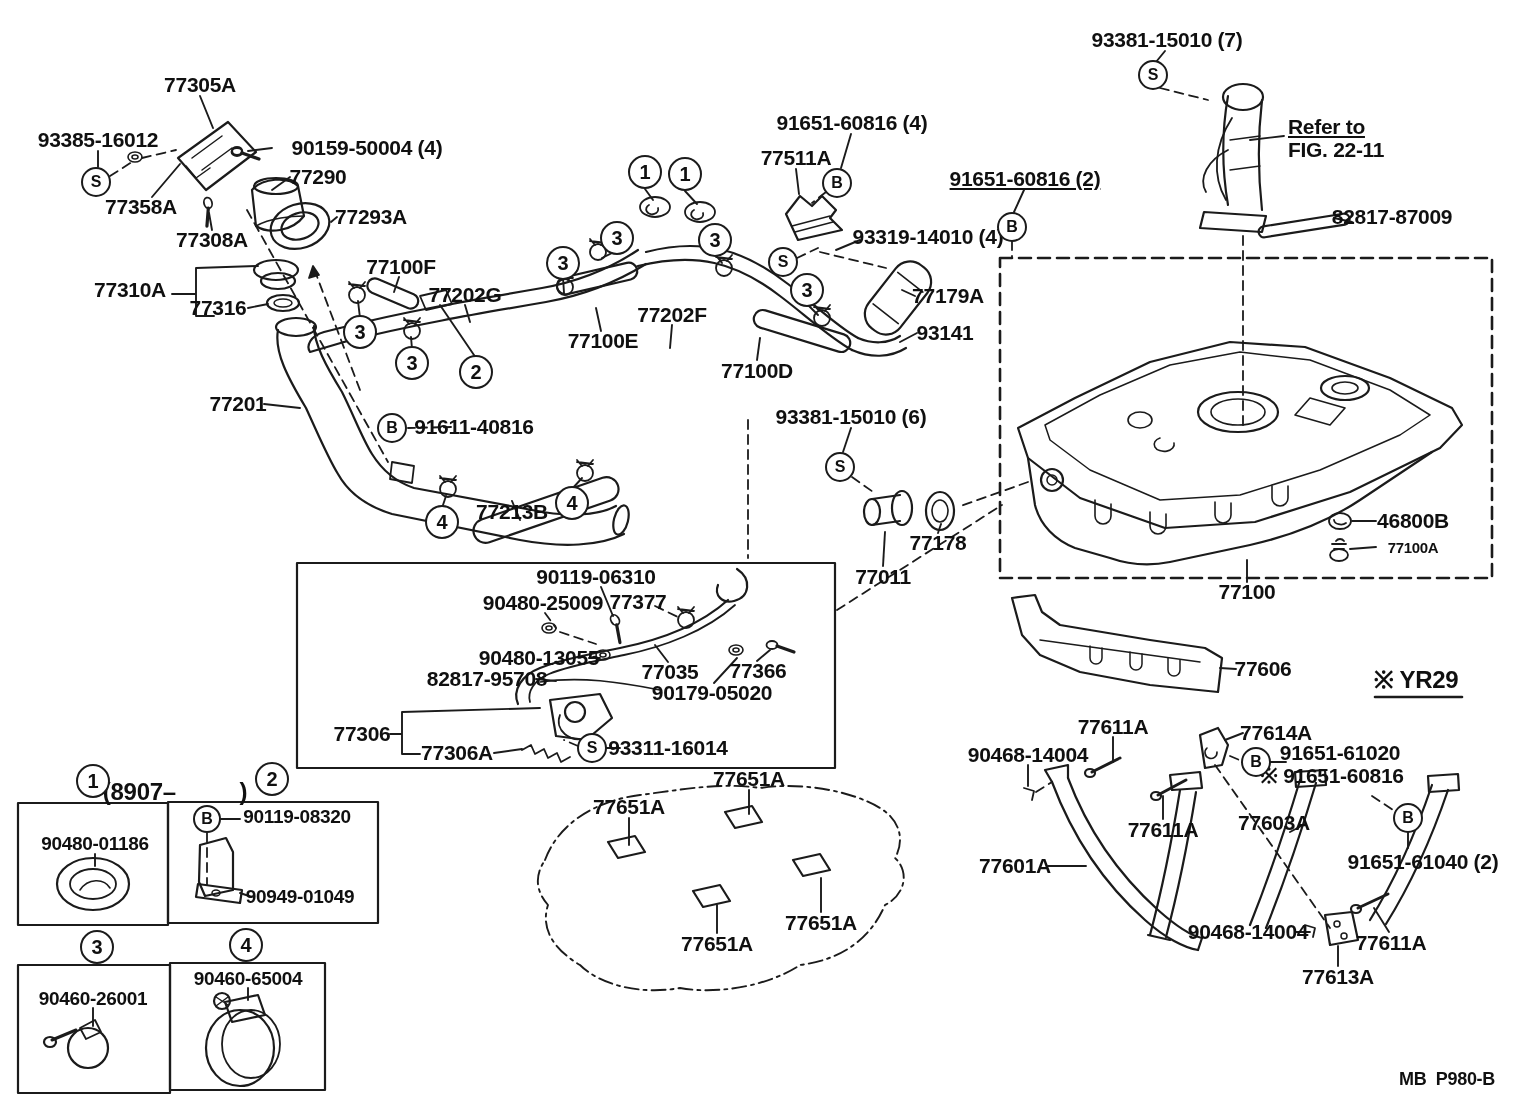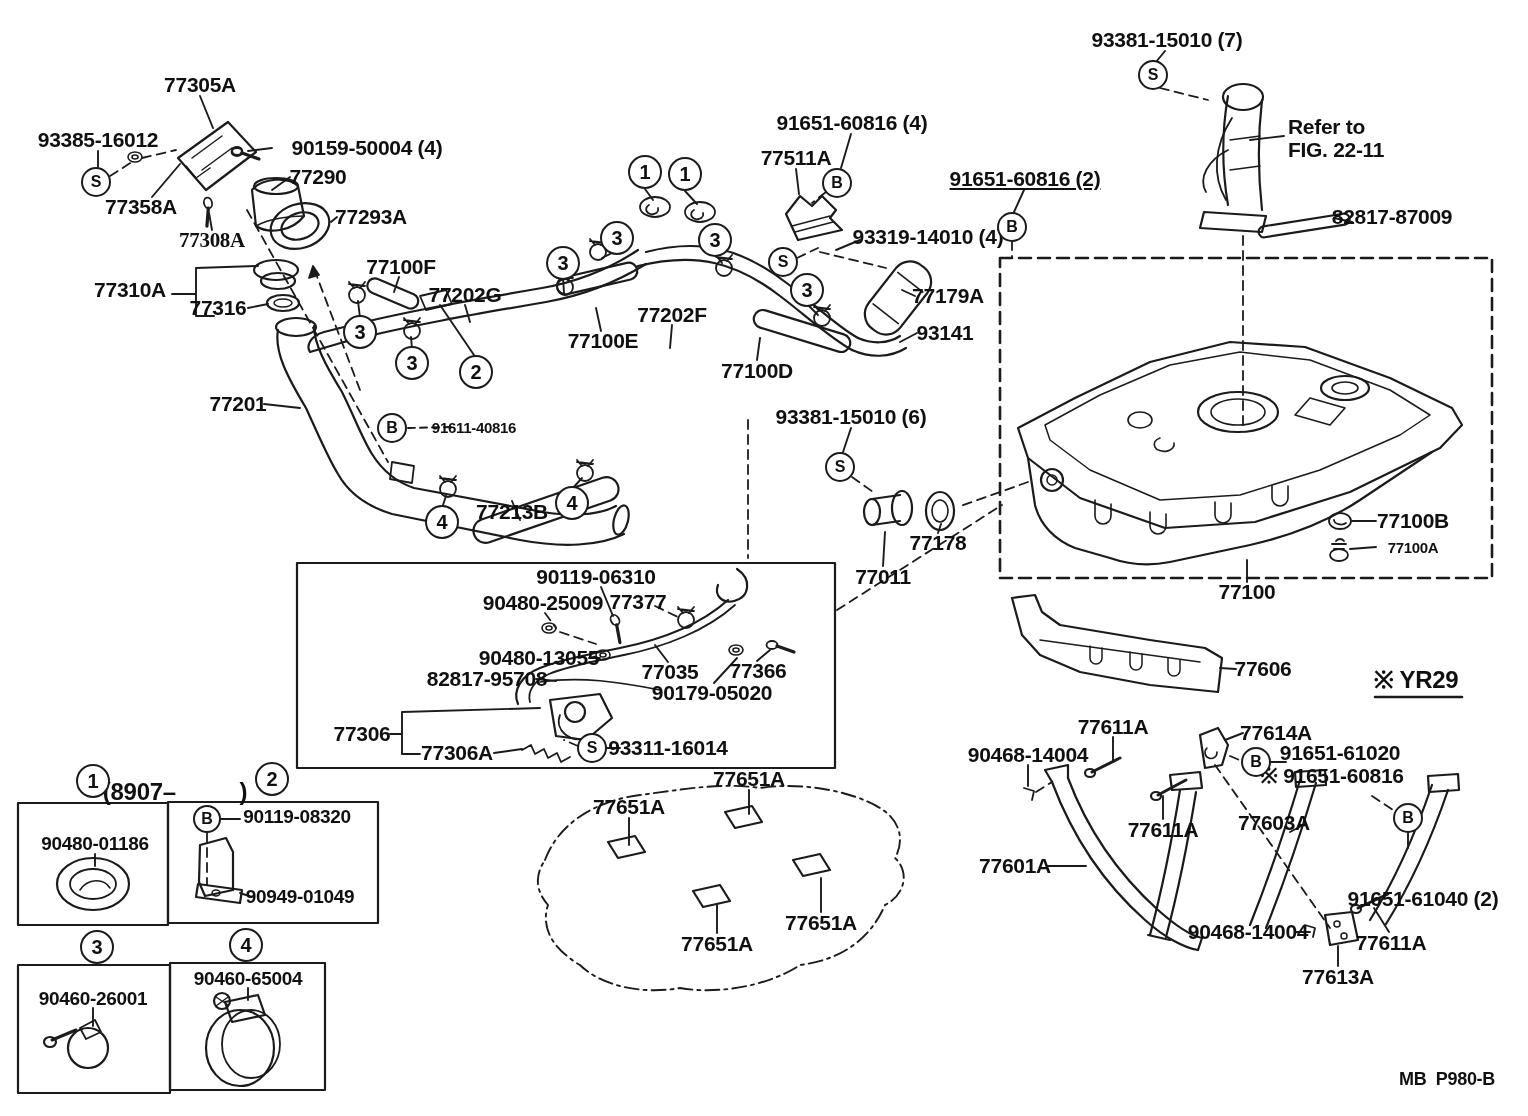--- a/index.html
+++ b/index.html
@@ -353,46 +353,46 @@
       </g>
     </g>
   </svg>
 
   <div id="labels-layer">
       <div class="plabel" style="left: 200px; top: 85px; font-size: 21px;">77305A</div>
       <div class="plabel" style="left: 98px; top: 140px; font-size: 21px;">93385-16012</div>
       <div class="plabel" style="left: 333px; top: 148px; font-size: 21px; margin-left: 34px;">90159-50004 (4)</div>
       <div class="plabel" style="left: 318px; top: 177px; font-size: 21px;">77290</div>
       <div class="plabel" style="left: 141px; top: 207px; font-size: 21px;">77358A</div>
-      <div class="plabel" style="left: 212px; top: 240px; font-size: 21px; font-family: Liberation Serif, serif;">77308A</div>
+      <div class="plabel" style="left: 212px; top: 240px; font-size: 21px;">77308A</div>
       <div class="plabel" style="left: 371px; top: 217px; font-size: 21px;">77293A</div>
       <div class="plabel" style="left: 130px; top: 290px; font-size: 21px;">77310A</div>
       <div class="plabel" style="left: 218px; top: 308px; font-size: 21px;">77316</div>
       <div class="plabel" style="left: 401px; top: 267px; font-size: 21px;">77100F</div>
       <div class="plabel" style="left: 465px; top: 295px; font-size: 21px;">77202G</div>
       <div class="plabel" style="left: 238px; top: 404px; font-size: 21px;">77201</div>
-      <div class="plabel" style="left: 474px; top: 427px; font-size: 15px;">91611-40816</div>
+      <div class="plabel" style="left: 474px; top: 427px; font-size: 21px;">91611-40816</div>
       <div class="plabel" style="left: 512px; top: 512px; font-size: 21px;">77213B</div>
       <div class="plabel" style="left: 603px; top: 341px; font-size: 21px;">77100E</div>
       <div class="plabel" style="left: 672px; top: 315px; font-size: 21px;">77202F</div>
       <div class="plabel" style="left: 757px; top: 371px; font-size: 21px;">77100D</div>
       <div class="plabel" style="left: 796px; top: 158px; font-size: 21px;">77511A</div>
       <div class="plabel" style="left: 852px; top: 123px; font-size: 21px;">91651-60816 (4)</div>
       <div class="plabel" style="left: 928px; top: 237px; font-size: 21px;">93319-14010 (4)</div>
       <div class="plabel" style="left: 948px; top: 296px; font-size: 21px;">77179A</div>
       <div class="plabel" style="left: 945px; top: 333px; font-size: 21px;">93141</div>
       <div class="plabel" style="left: 1167px; top: 40px; font-size: 21px;">93381-15010 (7)</div>
-      <div class="plabel start" style="left: 1288px; top: 127px; font-size: 21px;">Refer to</div>
+      <div class="plabel start" style="left: 1288px; top: 127px; font-size: 21px; text-decoration: underline;">Refer to</div>
       <div class="plabel start" style="left: 1288px; top: 150px; font-size: 21px;">FIG. 22-11</div>
       <div class="plabel" style="left: 1392px; top: 217px; font-size: 21px;">82817-87009</div>
       <div class="plabel" style="left: 1025px; top: 179px; font-size: 21px; text-decoration: underline;">91651-60816 (2)</div>
       <div class="plabel" style="left: 851px; top: 417px; font-size: 21px;">93381-15010 (6)</div>
       <div class="plabel" style="left: 883px; top: 577px; font-size: 21px;">77011</div>
       <div class="plabel" style="left: 938px; top: 543px; font-size: 21px;">77178</div>
-      <div class="plabel" style="left: 1413px; top: 521px; font-size: 21px;">77100B</div>
+      <div class="plabel" style="left: 1413px; top: 521px; font-size: 21px;">46800B</div>
       <div class="plabel" style="left: 1413px; top: 547px; font-size: 15px;">77100A</div>
       <div class="plabel" style="left: 1247px; top: 592px; font-size: 21px;">77100</div>
       <div class="plabel" style="left: 596px; top: 577px; font-size: 21px;">90119-06310</div>
       <div class="plabel" style="left: 543px; top: 603px; font-size: 21px;">90480-25009</div>
       <div class="plabel" style="left: 638px; top: 602px; font-size: 21px;">77377</div>
       <div class="plabel" style="left: 539px; top: 658px; font-size: 21px;">90480-13055</div>
       <div class="plabel" style="left: 487px; top: 679px; font-size: 21px;">82817-95708</div>
       <div class="plabel" style="left: 670px; top: 672px; font-size: 21px;">77035</div>
       <div class="plabel" style="left: 758px; top: 671px; font-size: 21px;">77366</div>
       <div class="plabel" style="left: 712px; top: 693px; font-size: 21px;">90179-05020</div>
@@ -405,21 +405,21 @@
       <div class="plabel" style="left: 821px; top: 923px; font-size: 21px;">77651A</div>
       <div class="plabel" style="left: 1263px; top: 669px; font-size: 21px;">77606</div>
       <div class="plabel" style="left: 1416px; top: 678px; font-size: 24px;">※ YR29</div>
       <div class="plabel" style="left: 1113px; top: 727px; font-size: 21px;">77611A</div>
       <div class="plabel" style="left: 1028px; top: 755px; font-size: 21px;">90468-14004</div>
       <div class="plabel" style="left: 1276px; top: 733px; font-size: 21px;">77614A</div>
       <div class="plabel" style="left: 1340px; top: 753px; font-size: 21px;">91651-61020</div>
       <div class="plabel" style="left: 1332px; top: 775px; font-size: 21px;">※ 91651-60816</div>
       <div class="plabel" style="left: 1163px; top: 830px; font-size: 21px;">77611A</div>
       <div class="plabel" style="left: 1274px; top: 823px; font-size: 21px;">77603A</div>
-      <div class="plabel" style="left: 1423px; top: 862px; font-size: 21px; margin-top: 37px;">91651-61040 (2)</div>
+      <div class="plabel" style="left: 1423px; top: 862px; font-size: 21px;">91651-61040 (2)</div>
       <div class="plabel" style="left: 1015px; top: 866px; font-size: 21px;">77601A</div>
       <div class="plabel" style="left: 1248px; top: 932px; font-size: 21px;">90468-14004</div>
       <div class="plabel" style="left: 1391px; top: 943px; font-size: 21px;">77611A</div>
       <div class="plabel" style="left: 1338px; top: 977px; font-size: 21px;">77613A</div>
       <div class="plabel" style="left: 175px; top: 792px; font-size: 24px;">(8907–          )</div>
       <div class="plabel" style="left: 95px; top: 844px; font-size: 19px;">90480-01186</div>
       <div class="plabel" style="left: 297px; top: 817px; font-size: 19px;">90119-08320</div>
       <div class="plabel" style="left: 300px; top: 897px; font-size: 19px;">90949-01049</div>
       <div class="plabel" style="left: 93px; top: 999px; font-size: 19px;">90460-26001</div>
       <div class="plabel" style="left: 248px; top: 979px; font-size: 19px;">90460-65004</div>

